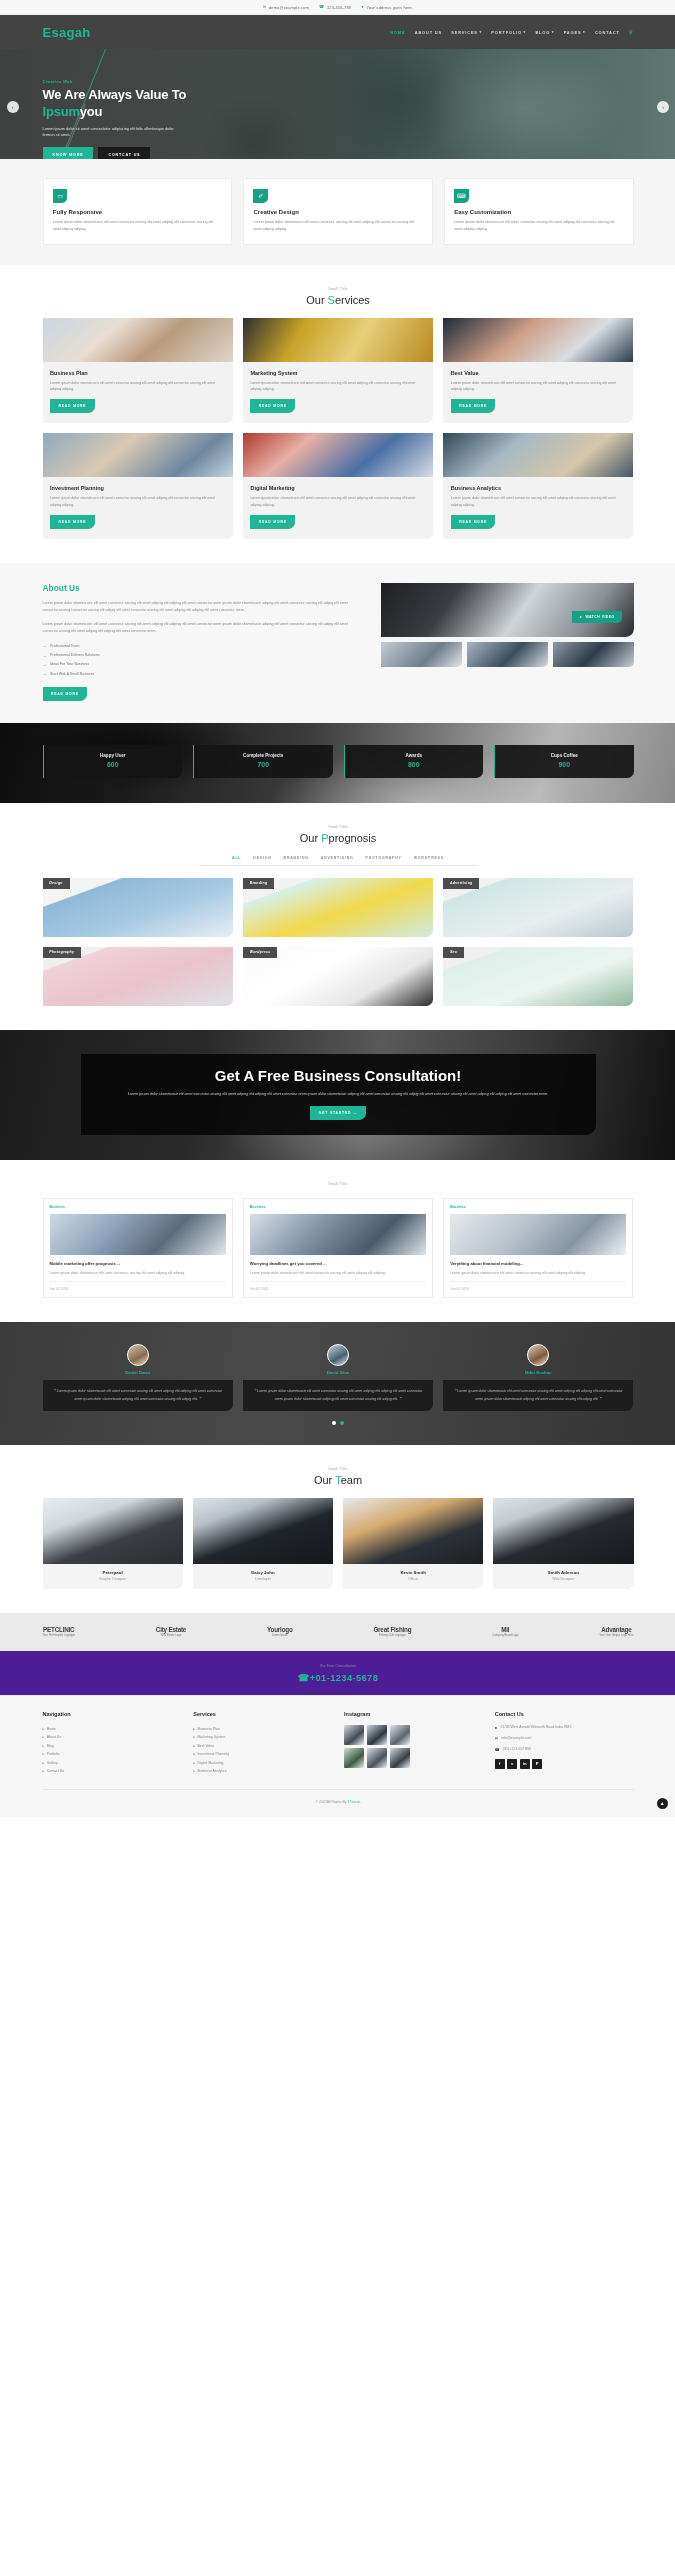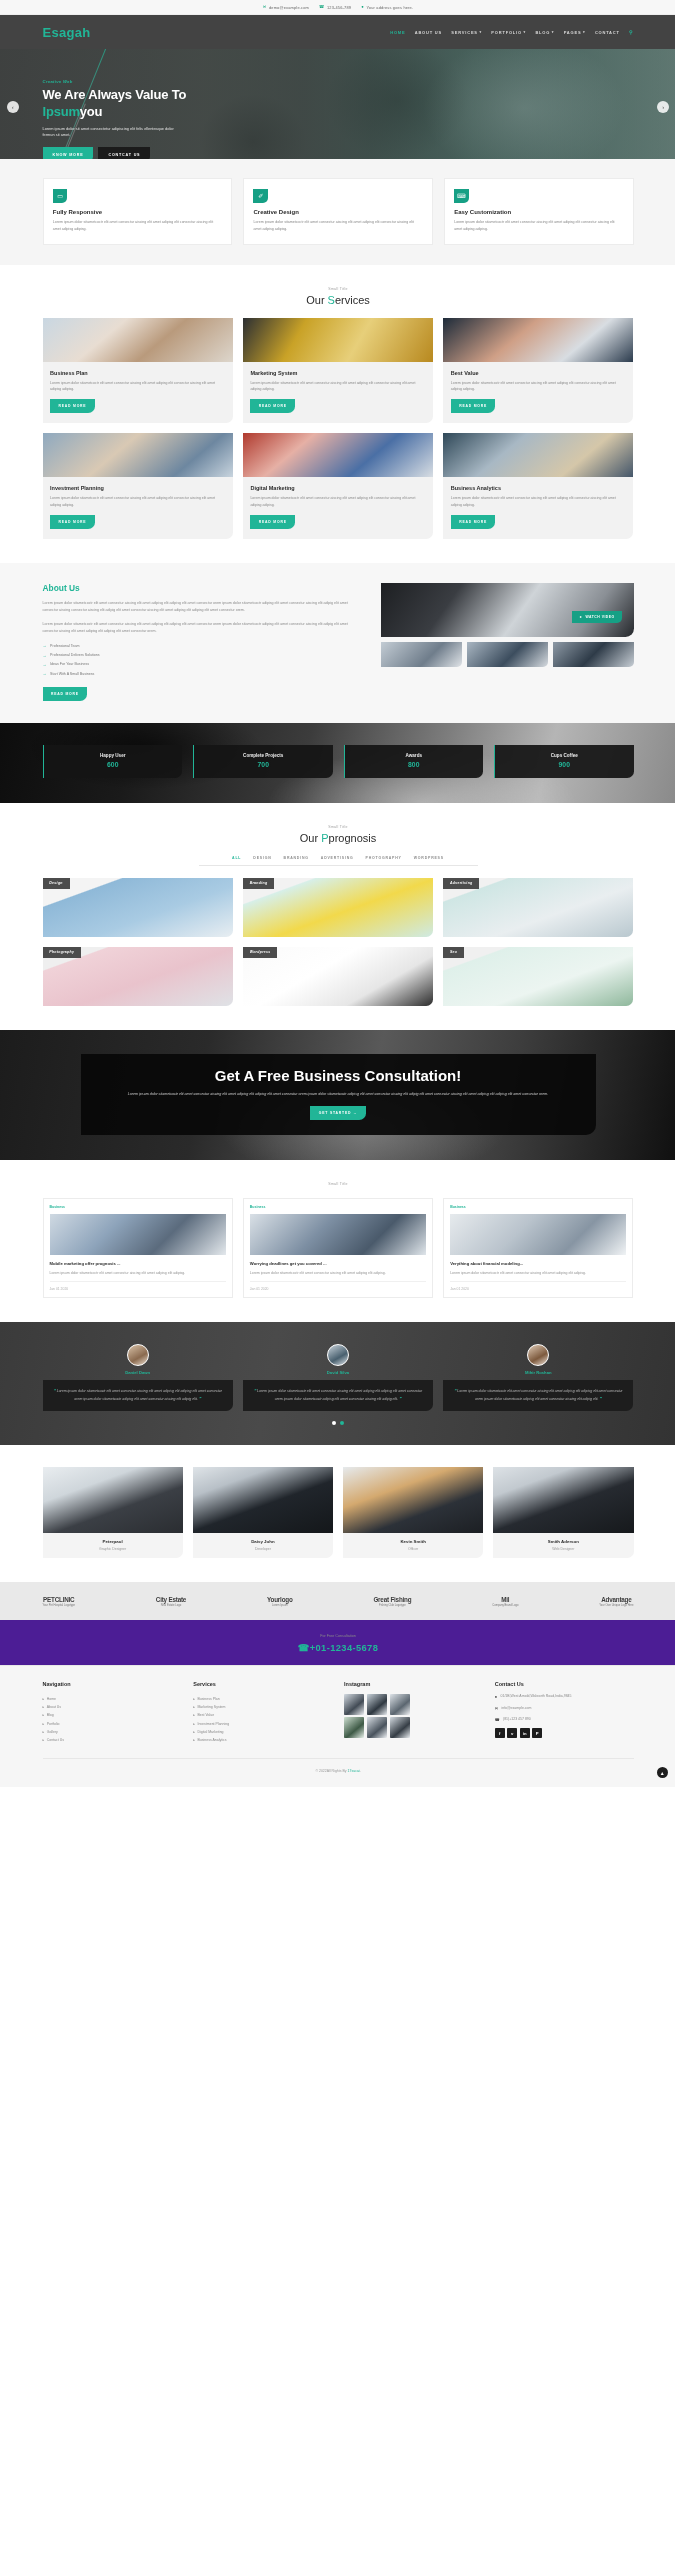--- a/index.html
+++ b/index.html
@@ -680,20 +680,26 @@
       </div>
       <div class="dots">
         <span class="dot"></span>
         <span class="dot on"></span>
       </div>
     </div>
   </div>
 
   <div class="team">
     <div class="wrap">
+      <div class="sec-head">
+        <div class="sec-small">Small Title</div>
+        <div class="sec-title">
+          <span>Our </span><span class="accent">T</span><span>eam</span>
+        </div>
+      </div>
       <div class="team-grid">
         <div class="team-card">
           <div class="team-img tm1"></div>
           <div class="team-body">
             <div class="team-name">Peterpaul</div>
             <div class="team-role">Graphic Designer</div>
           </div>
         </div>
         <div class="team-card">
           <div class="team-img tm2"></div>

